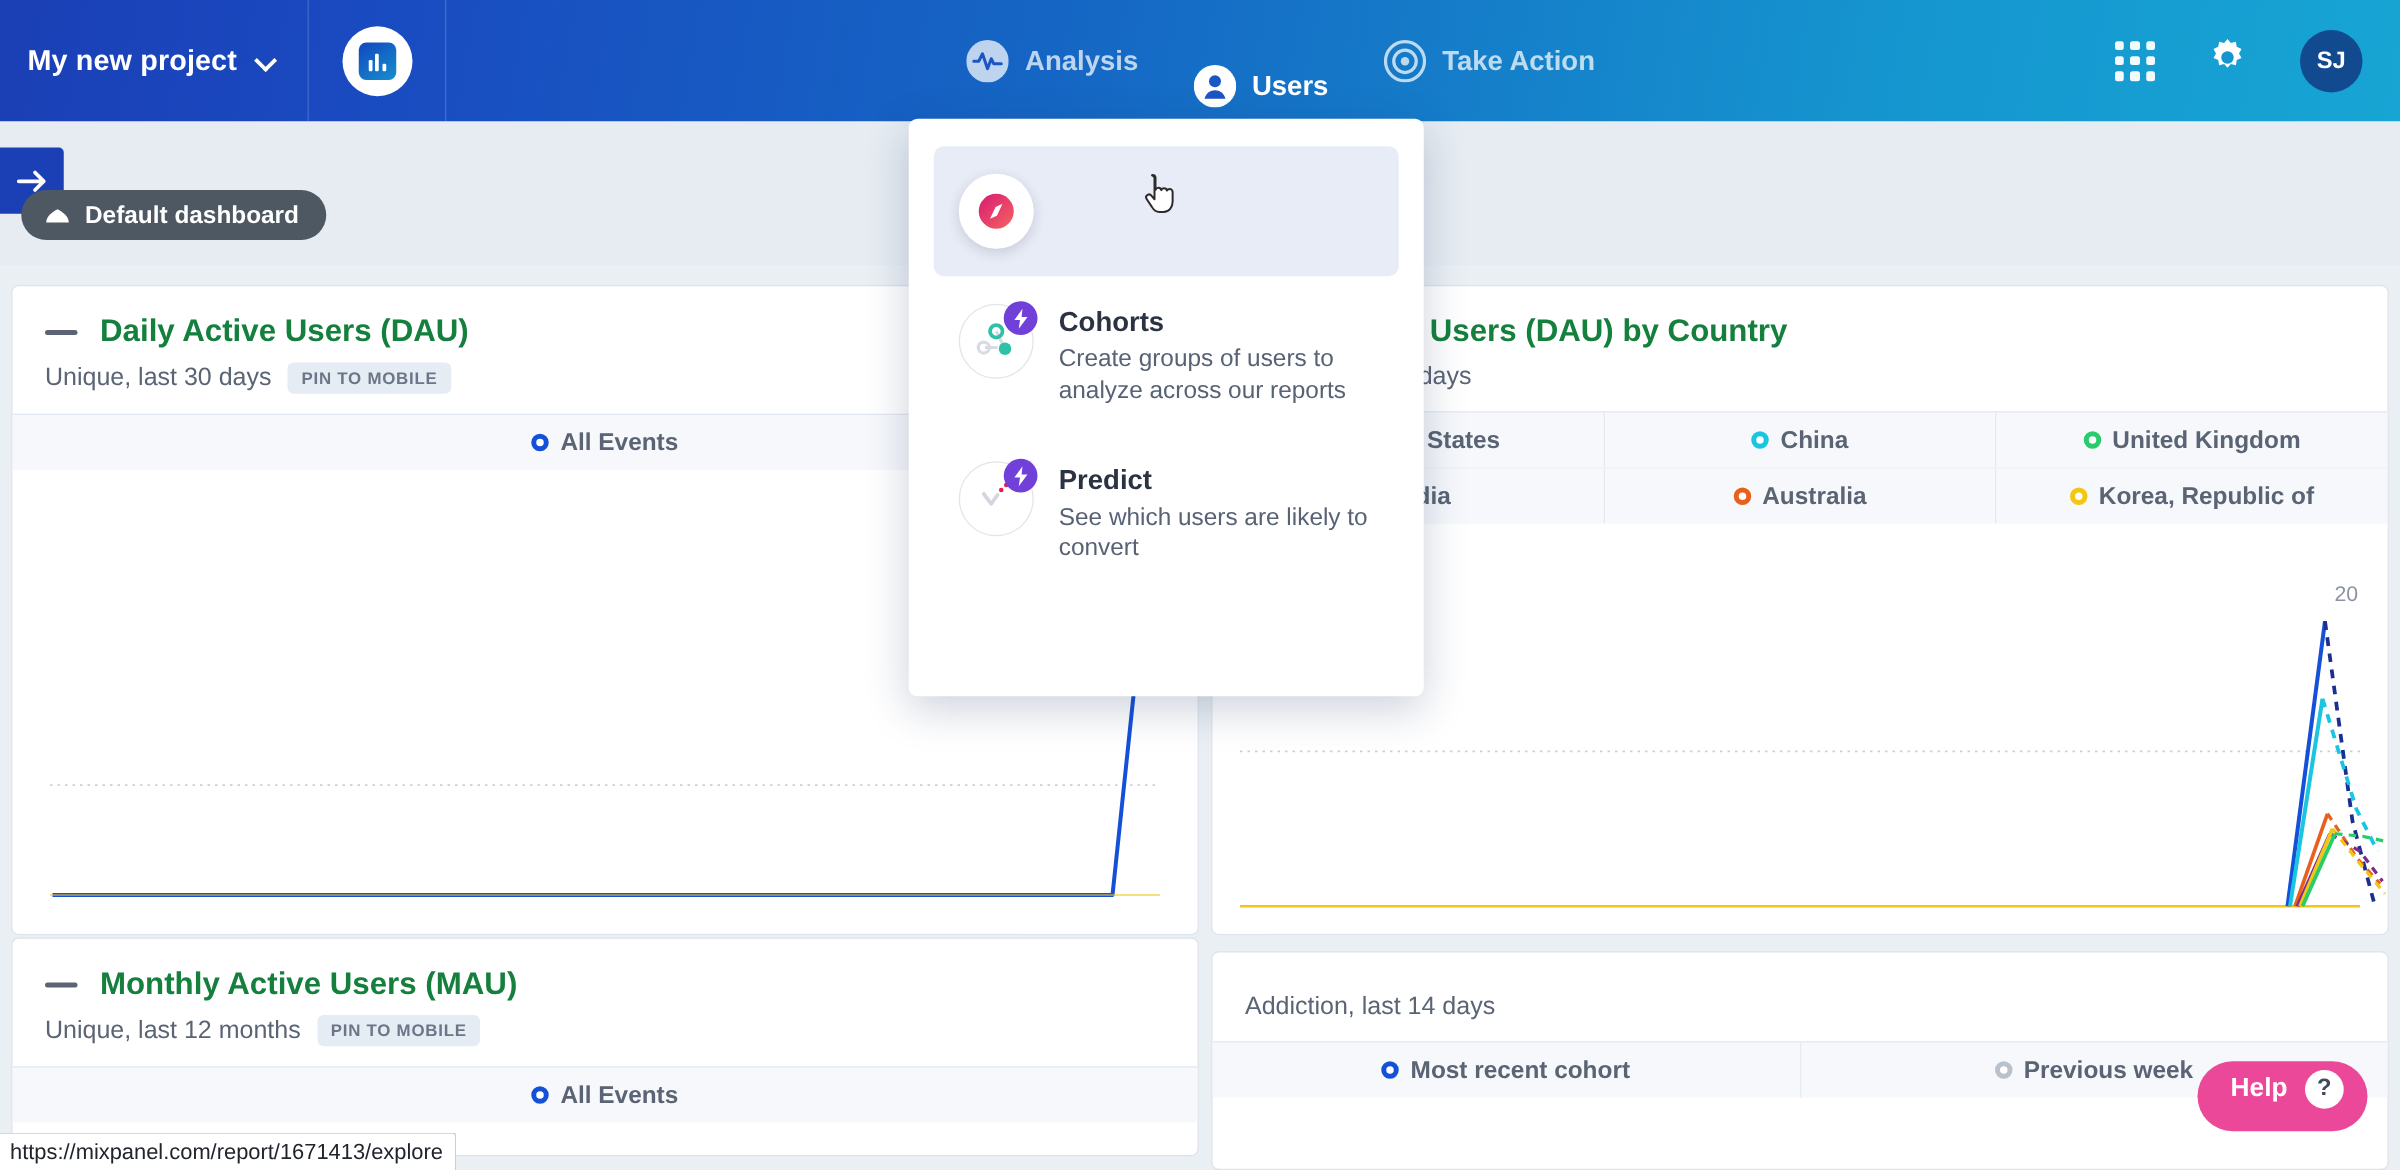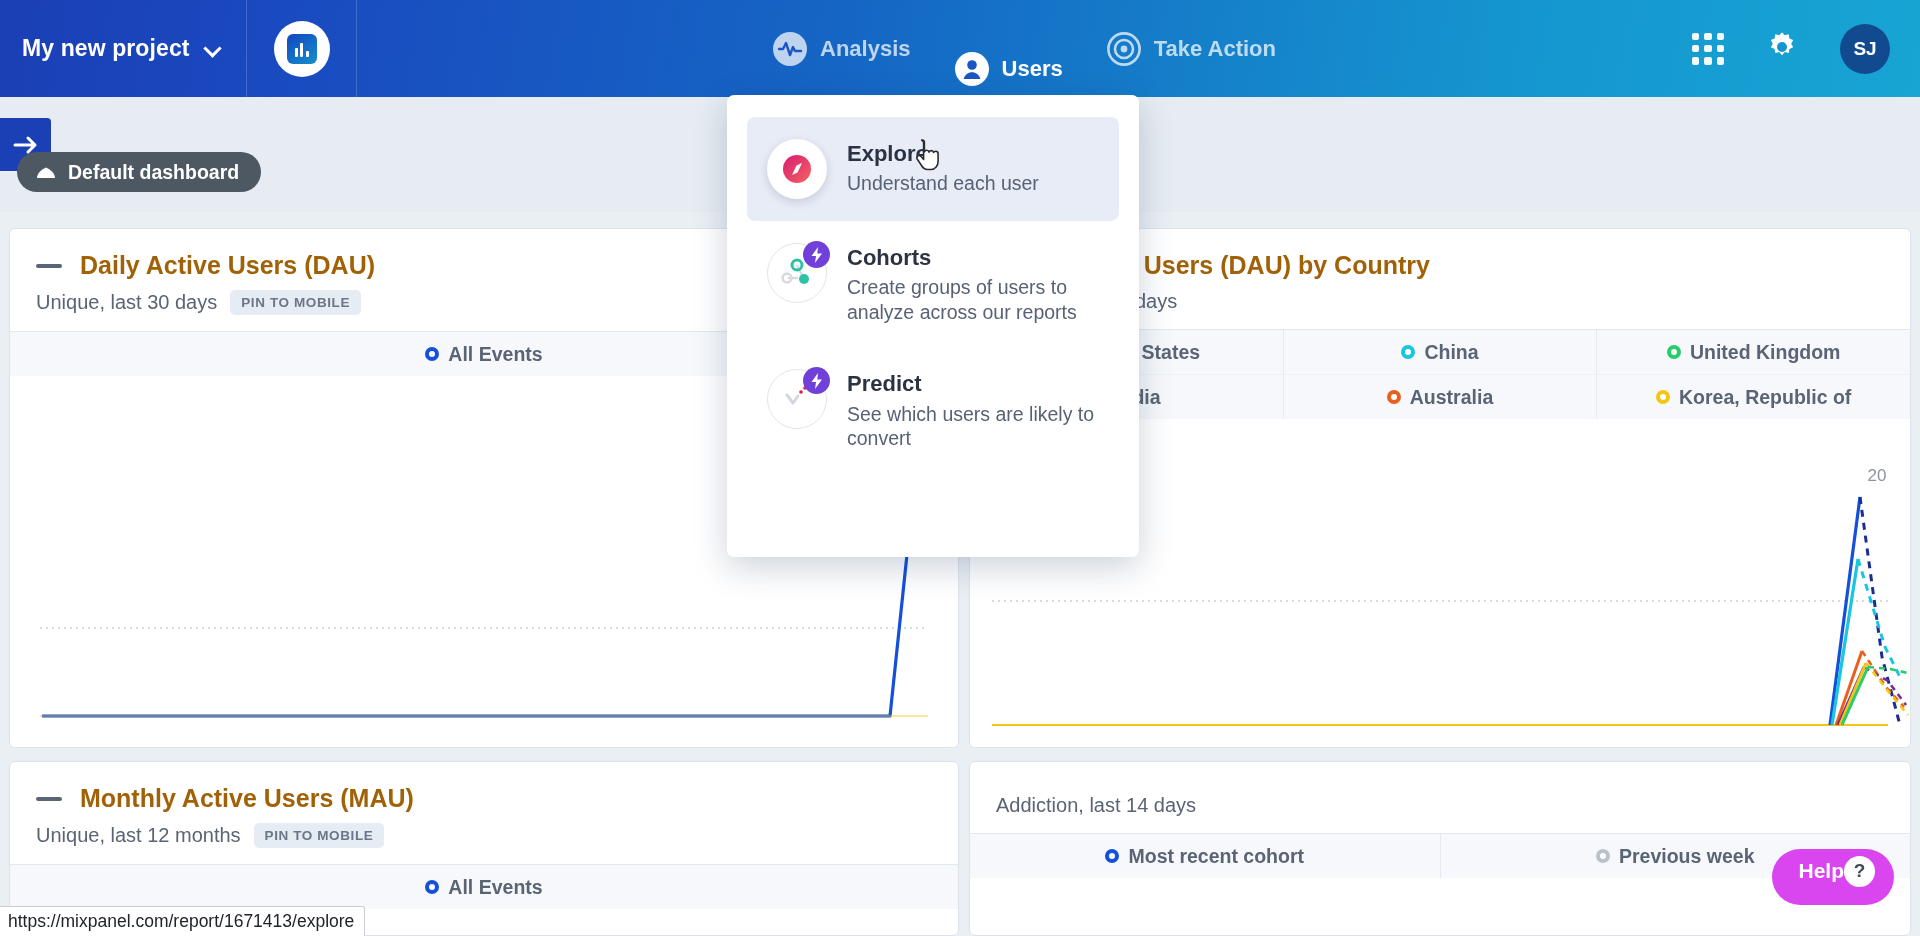--- a/index.html
+++ b/index.html
@@ -115,25 +115,25 @@
   .dashtools{ position:absolute;right:28px;top:152px;display:flex;gap:36px;align-items:center;}
   .dashtools .ti{cursor:pointer}
 
   
   .cards{ position:absolute; left:0; top:228px; width:1920px; height:708px; }
   .card{
     position:absolute;background:#fff;border:1px solid #dde3ea;border-radius:6px;overflow:hidden;
   }
   #card-dau{ left:9px; top:0; width:950px; height:520px; }
   #card-country{ left:969px; top:0; width:942px; height:520px; }
-  #card-mau{ left:9px; top:533px; width:950px; height:175px; }
+  #card-mau{ left:9px; top:522px; width:950px; height:175px; }
   #card-ret{ left:969px; top:533px; width:942px; height:175px; }
 
   .card-head{ padding:22px 26px 16px 26px; }
-  .ch-title{ display:flex;align-items:center;gap:18px;font-size:25px;font-weight:bold;color:#a16207;text-align:center;}
+  .ch-title{ display:flex;align-items:center;gap:18px;font-size:25px;font-weight:bold;color:#15803d;text-align:center;}
   .dash-mark{ display:inline-block;width:26px;height:4px;background:#5a6474;border-radius:2px;}
   .ch-sub{ display:flex;align-items:center;gap:13px;margin-top:10px;font-size:20px;color:#5a6474;}
   .pin{
     background:#e6ecf4;color:#6b7687;font-size:13.5px;font-weight:bold;letter-spacing:.6px;
     padding:5px 11px;border-radius:5px;cursor:pointer;
   }
   .legendrow{
     display:flex;border-top:1px solid #e2e8ef;background:#f6f8fb;
   }
   .legendrow.second{ border-top:1px solid #eef1f6;}
@@ -146,22 +146,22 @@
   .dot{ width:14px;height:14px;border-radius:50%;border:4px solid #1450d8; background:#fff;}
   .chartbox{ position:relative; background:#fff; }
   .xaxis{
     position:absolute;left:0;right:0;bottom:0;height:46px;display:flex;
     align-items:center;justify-content:space-between;padding:0 26px;
     font-size:17px;font-weight:bold;color:#7b8699;letter-spacing:.4px;
   }
 
   
   .help{
-    position:absolute;right:26px;bottom:31px;height:56px;border-radius:28px;background:#d946ef;
-    color:#fff;display:flex;align-items:center;padding:0 19px 12px 26px;
+    position:absolute;right:26px;bottom:31px;height:56px;border-radius:28px;background:#ec4899;
+    color:#fff;display:flex;align-items:center;gap:14px;padding:0 19px 12px 26px;
     font-size:21px;font-weight:bold;z-index:55;cursor:pointer;
   }
   .help .q{width:31px;height:31px;border-radius:50%;background:#fff;color:#414b57;
            display:flex;align-items:center;justify-content:center;font-size:19px;}
   .status{
     position:absolute;left:0;bottom:0;height:30px;background:#fff;border:1px solid #c9ced6;
     border-left:none;border-bottom:none;border-top-right-radius:3px;
     display:flex;align-items:center;padding:0 10px 0 8px;font-size:17.5px;color:#20242b;
     z-index:80;
   }
@@ -431,24 +431,20 @@
             <linearGradient id="gC" x1="0" y1="0" x2="1" y2="1">
               <stop offset="0" stop-color="#d81b74"></stop>
                 <stop offset="1" stop-color="#f4645e"></stop>
             </linearGradient>
           </defs>
           <circle cx="18" cy="18" r="14" fill="url(#gC)"></circle>
           <path d="M23 12l-4.5 9.5L13 24l4.5-9.5z" fill="#fff"></path>
         </svg>
       </div>
     </div>
-    <div class="dd-txt">
-      <div class="dd-title">Explore</div>
-      <div class="dd-sub">Understand each user</div>
-    </div>
   </div>
 
   <div class="dd-item">
     <div class="dd-ico">
       <div class="dd-circ plain">
         <svg width="40" height="34" viewBox="0 0 40 34">
           <line x1="11" y1="22" x2="21" y2="22" stroke="#d7dbe2" stroke-width="2.4"></line>
           <line x1="20" y1="9" x2="26" y2="21" stroke="#d7dbe2" stroke-width="2.4"></line>
           <circle cx="20" cy="9" r="5" fill="none" stroke="#2fc1a8" stroke-width="3"></circle>
           <circle cx="10" cy="22" r="4.4" fill="none" stroke="#d7dbe2" stroke-width="2.6"></circle>

